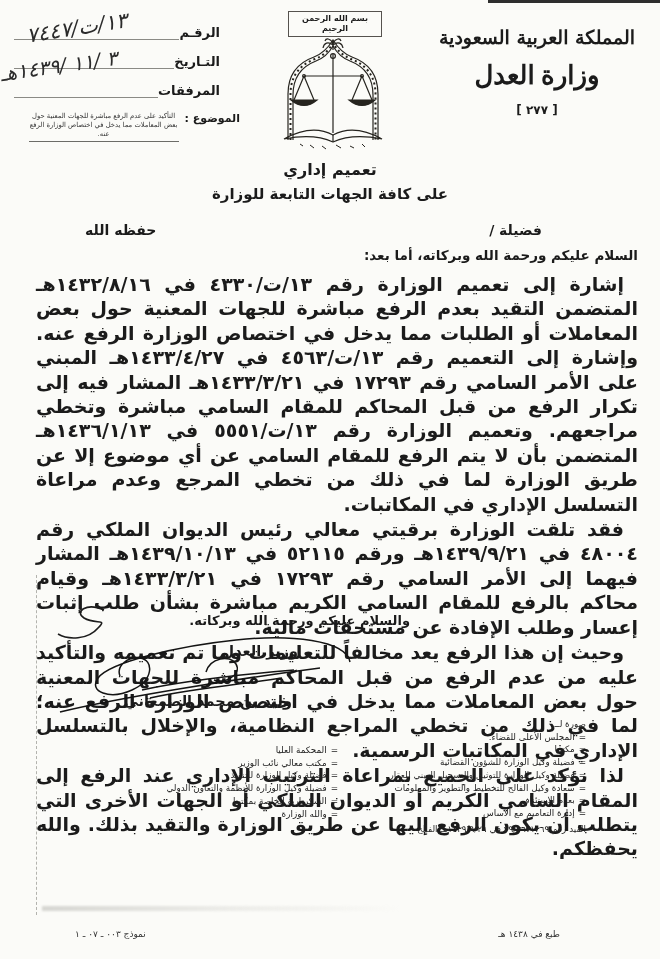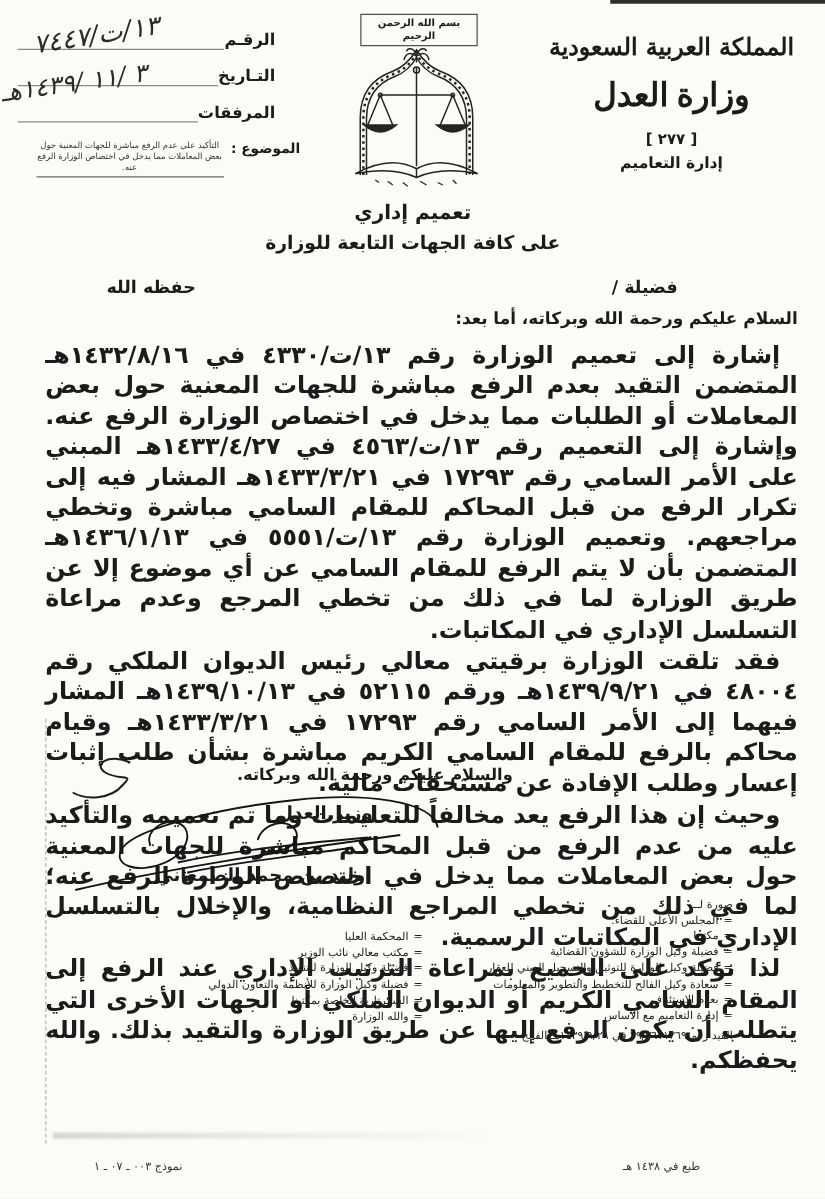--- a/index.html
+++ b/index.html
@@ -111,21 +111,20 @@
       <path d="M14 103 C34 92 50 92 63 99 C76 92 92 92 112 103 C92 99 76 100 63 106 C50 100 34 99 14 103 Z"></path>
       <path d="M63 99 L63 106"></path>
       <path d="M40 109 l4 3 M52 110 l4 3 M66 109 l5 3 M80 110 l4 2 M30 108 l3 2 M92 108 l3 3" stroke-width="1"></path>
     </svg>
   </div>
 
   <div class="kingdom">
     <div class="k1">المملكة العربية السعودية</div>
     <div class="k2">وزارة العدل</div>
     <div class="k3">[ ٢٧٧ ]</div>
-    <div class="k4">إدارة التعاميم</div>
   </div>
 
   <div class="title">
     <div class="t1">تعميم إداري</div>
     <div class="t2">على كافة الجهات التابعة للوزارة</div>
   </div>
 
   <div class="salutation">
     <span>فضيلة /</span>
     <span>حفظه الله</span>

